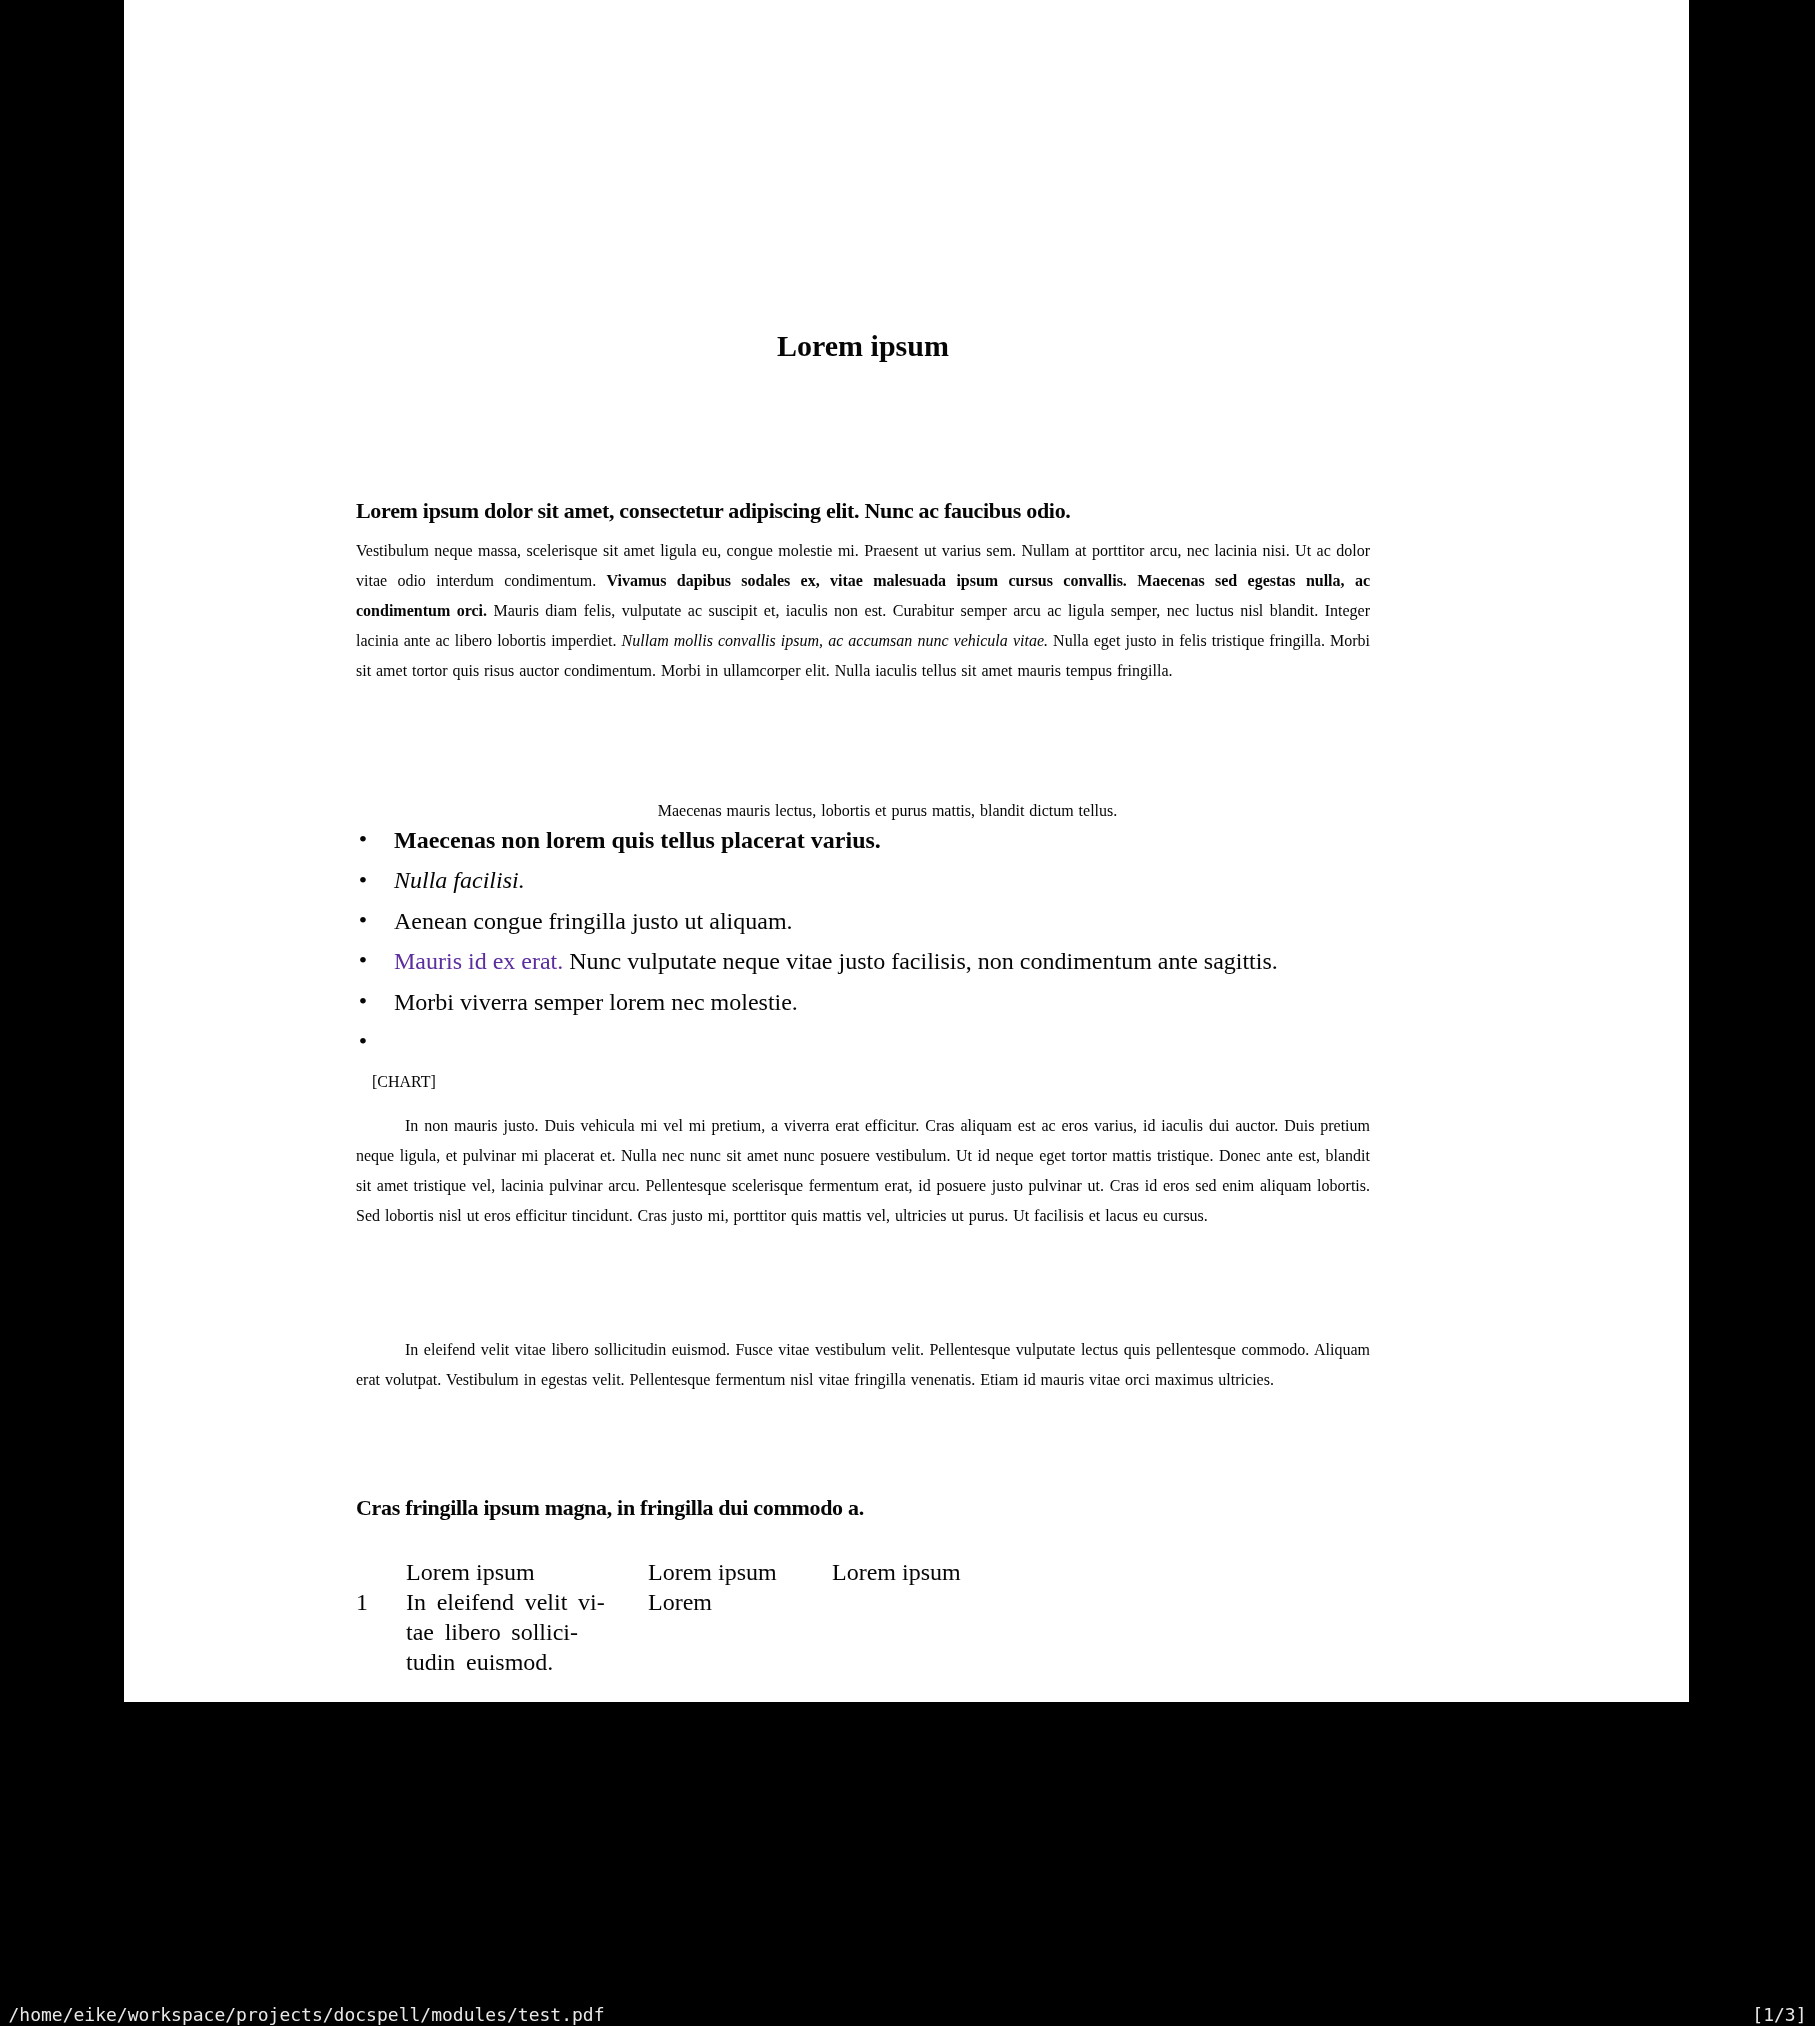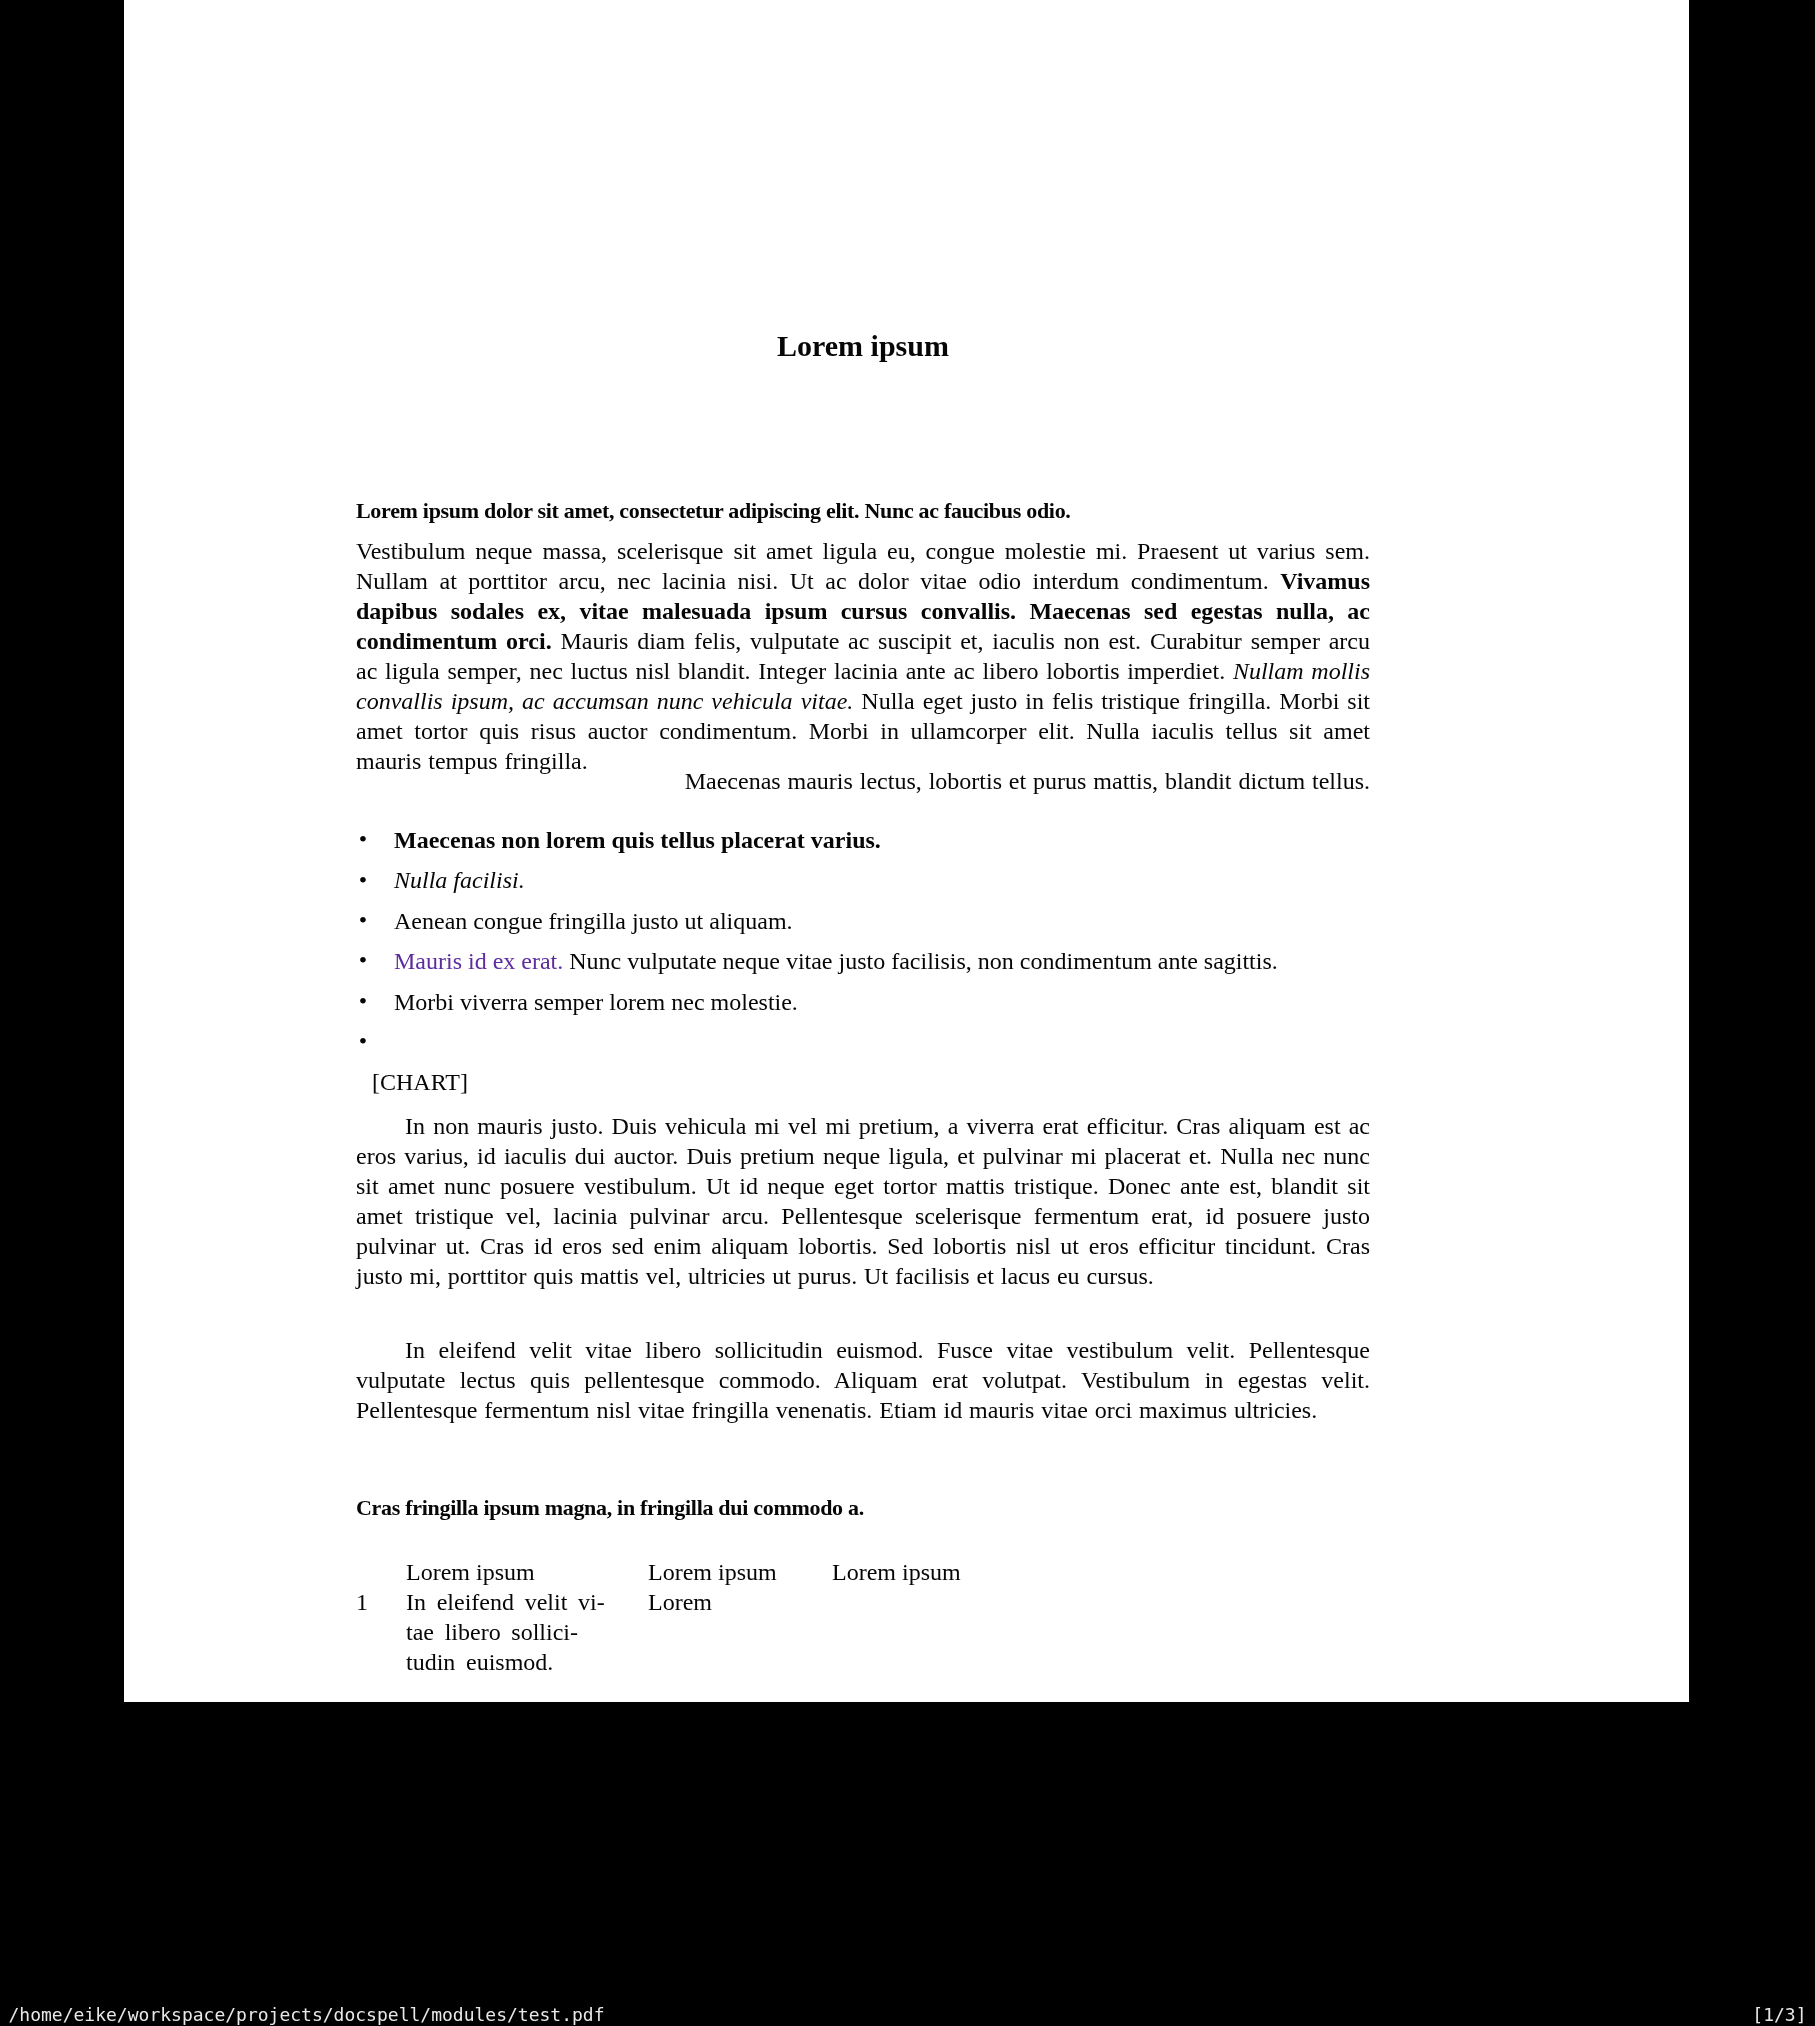--- a/index.html
+++ b/index.html
@@ -34,26 +34,26 @@
   }
   .sec-heading{
     font-size:22px;font-weight:bold;
     letter-spacing:-0.3px;
     white-space:nowrap;
     line-height:30px;
   }
   .heading-1{top:496px;}
   .heading-2{top:1493px;}
   .para{
-    font-size:24px;line-height:30px;
+    font-size:16px;line-height:30px;
     text-align:justify;
     word-spacing:0.9px;
   }
   .para-1{top:536px;}
-  .note-line{top:766px;text-indent:49px;text-align:right;}
+  .note-line{top:796px;text-indent:49px;text-align:center;}
   .chart-line{top:1067px;text-align:left;margin-left:16px;}
   .para-2{top:1111px;text-indent:49px;}
   .para-3{top:1335px;text-indent:49px;}
   .seg-bold{font-weight:bold;}
   .seg-italic{font-style:italic;}
   .seg-link{color:var(--link);}
   .bullet-list{
     top:825px;
     margin:0;padding:0;list-style:none;
     font-size:24px;line-height:30px;

